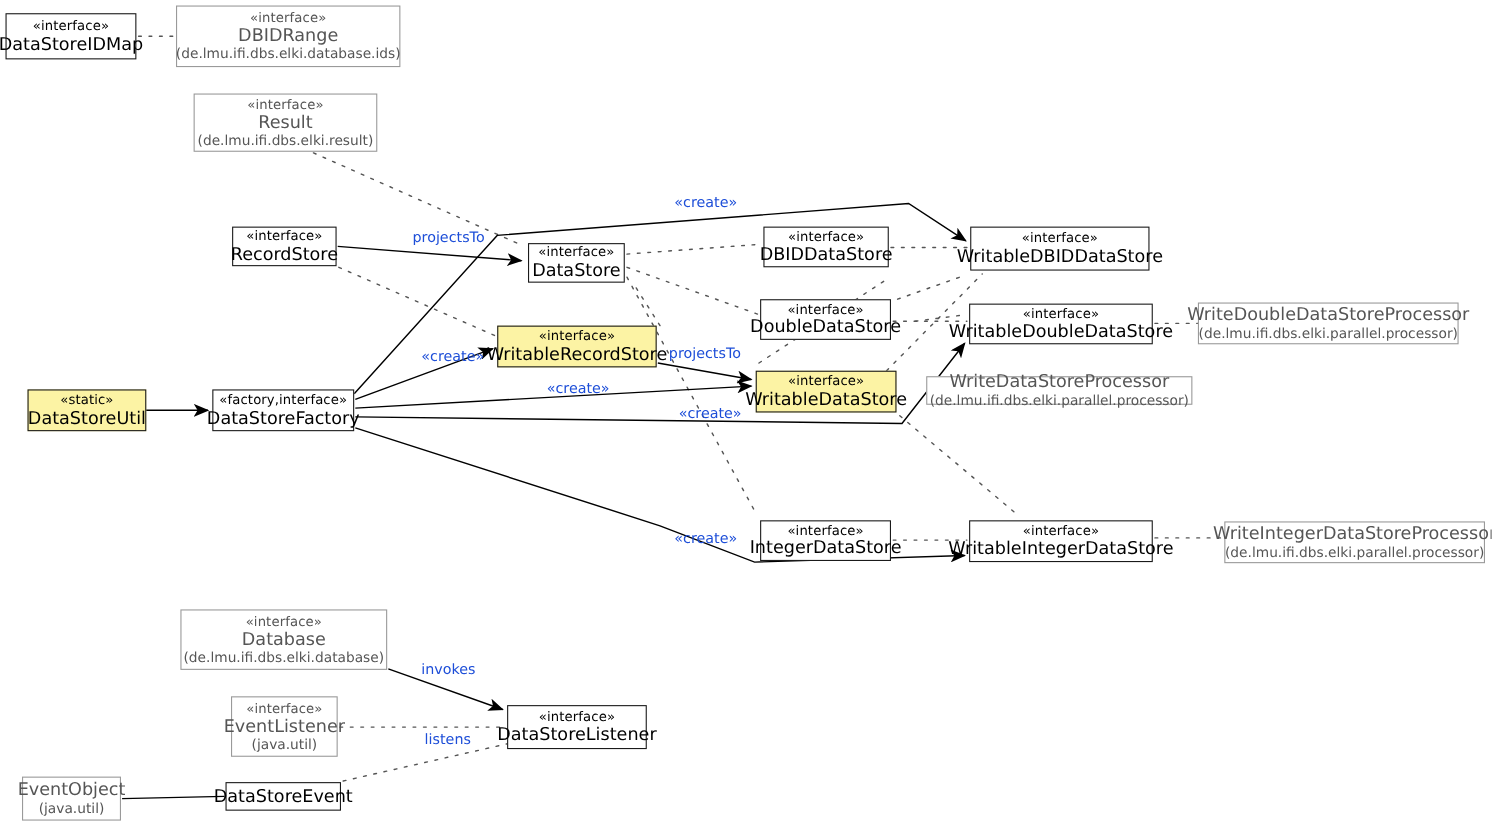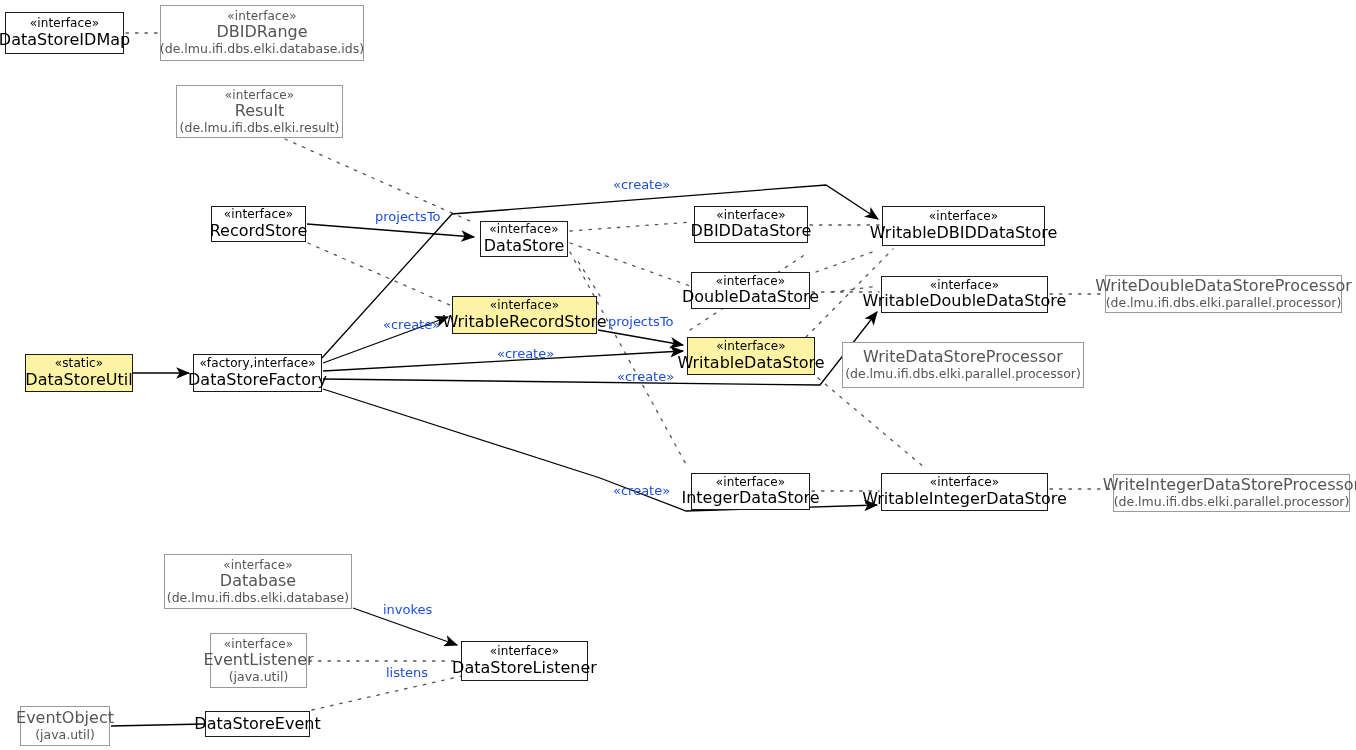--- a/index.html
+++ b/index.html
@@ -181,33 +181,33 @@
         <div class="nm">WritableDBIDDataStore</div>
       </div>
       <div class="node thick" style="left: 691px; top: 272px; width: 119px; height: 37px;">
         <div class="stereo">«interface»</div>
         <div class="nm">DoubleDataStore</div>
       </div>
       <div class="node thick" style="left: 881px; top: 276px; width: 167px; height: 37px;">
         <div class="stereo">«interface»</div>
         <div class="nm">WritableDoubleDataStore</div>
       </div>
-      <div class="node ext" style="left: 1089px; top: 275px; width: 237px; height: 38px; margin-left: 16px;">
+      <div class="node ext" style="left: 1089px; top: 275px; width: 237px; height: 38px;">
         <div class="nm">WriteDoubleDataStoreProcessor</div>
         <div class="pkg">(de.lmu.ifi.dbs.elki.parallel.processor)</div>
       </div>
       <div class="node yellow" style="left: 452px; top: 296px; width: 145px; height: 38px;">
         <div class="stereo">«interface»</div>
         <div class="nm">WritableRecordStore</div>
       </div>
       <div class="node yellow" style="left: 687px; top: 337px; width: 128px; height: 38px;">
         <div class="stereo">«interface»</div>
         <div class="nm">WritableDataStore</div>
       </div>
-      <div class="node ext" style="left: 842px; top: 342px; width: 242px; height: 46px;">
+      <div class="node ext" style="left: 842px; top: 342px; width: 242px; height: 26px;">
         <div class="nm">WriteDataStoreProcessor</div>
         <div class="pkg">(de.lmu.ifi.dbs.elki.parallel.processor)</div>
       </div>
       <div class="node yellow" style="left: 25px; top: 354px; width: 108px; height: 38px;">
         <div class="stereo">«static»</div>
         <div class="nm">DataStoreUtil</div>
       </div>
       <div class="node thick" style="left: 193px; top: 354px; width: 129px; height: 38px;">
         <div class="stereo">«factory,interface»</div>
         <div class="nm">DataStoreFactory</div>

